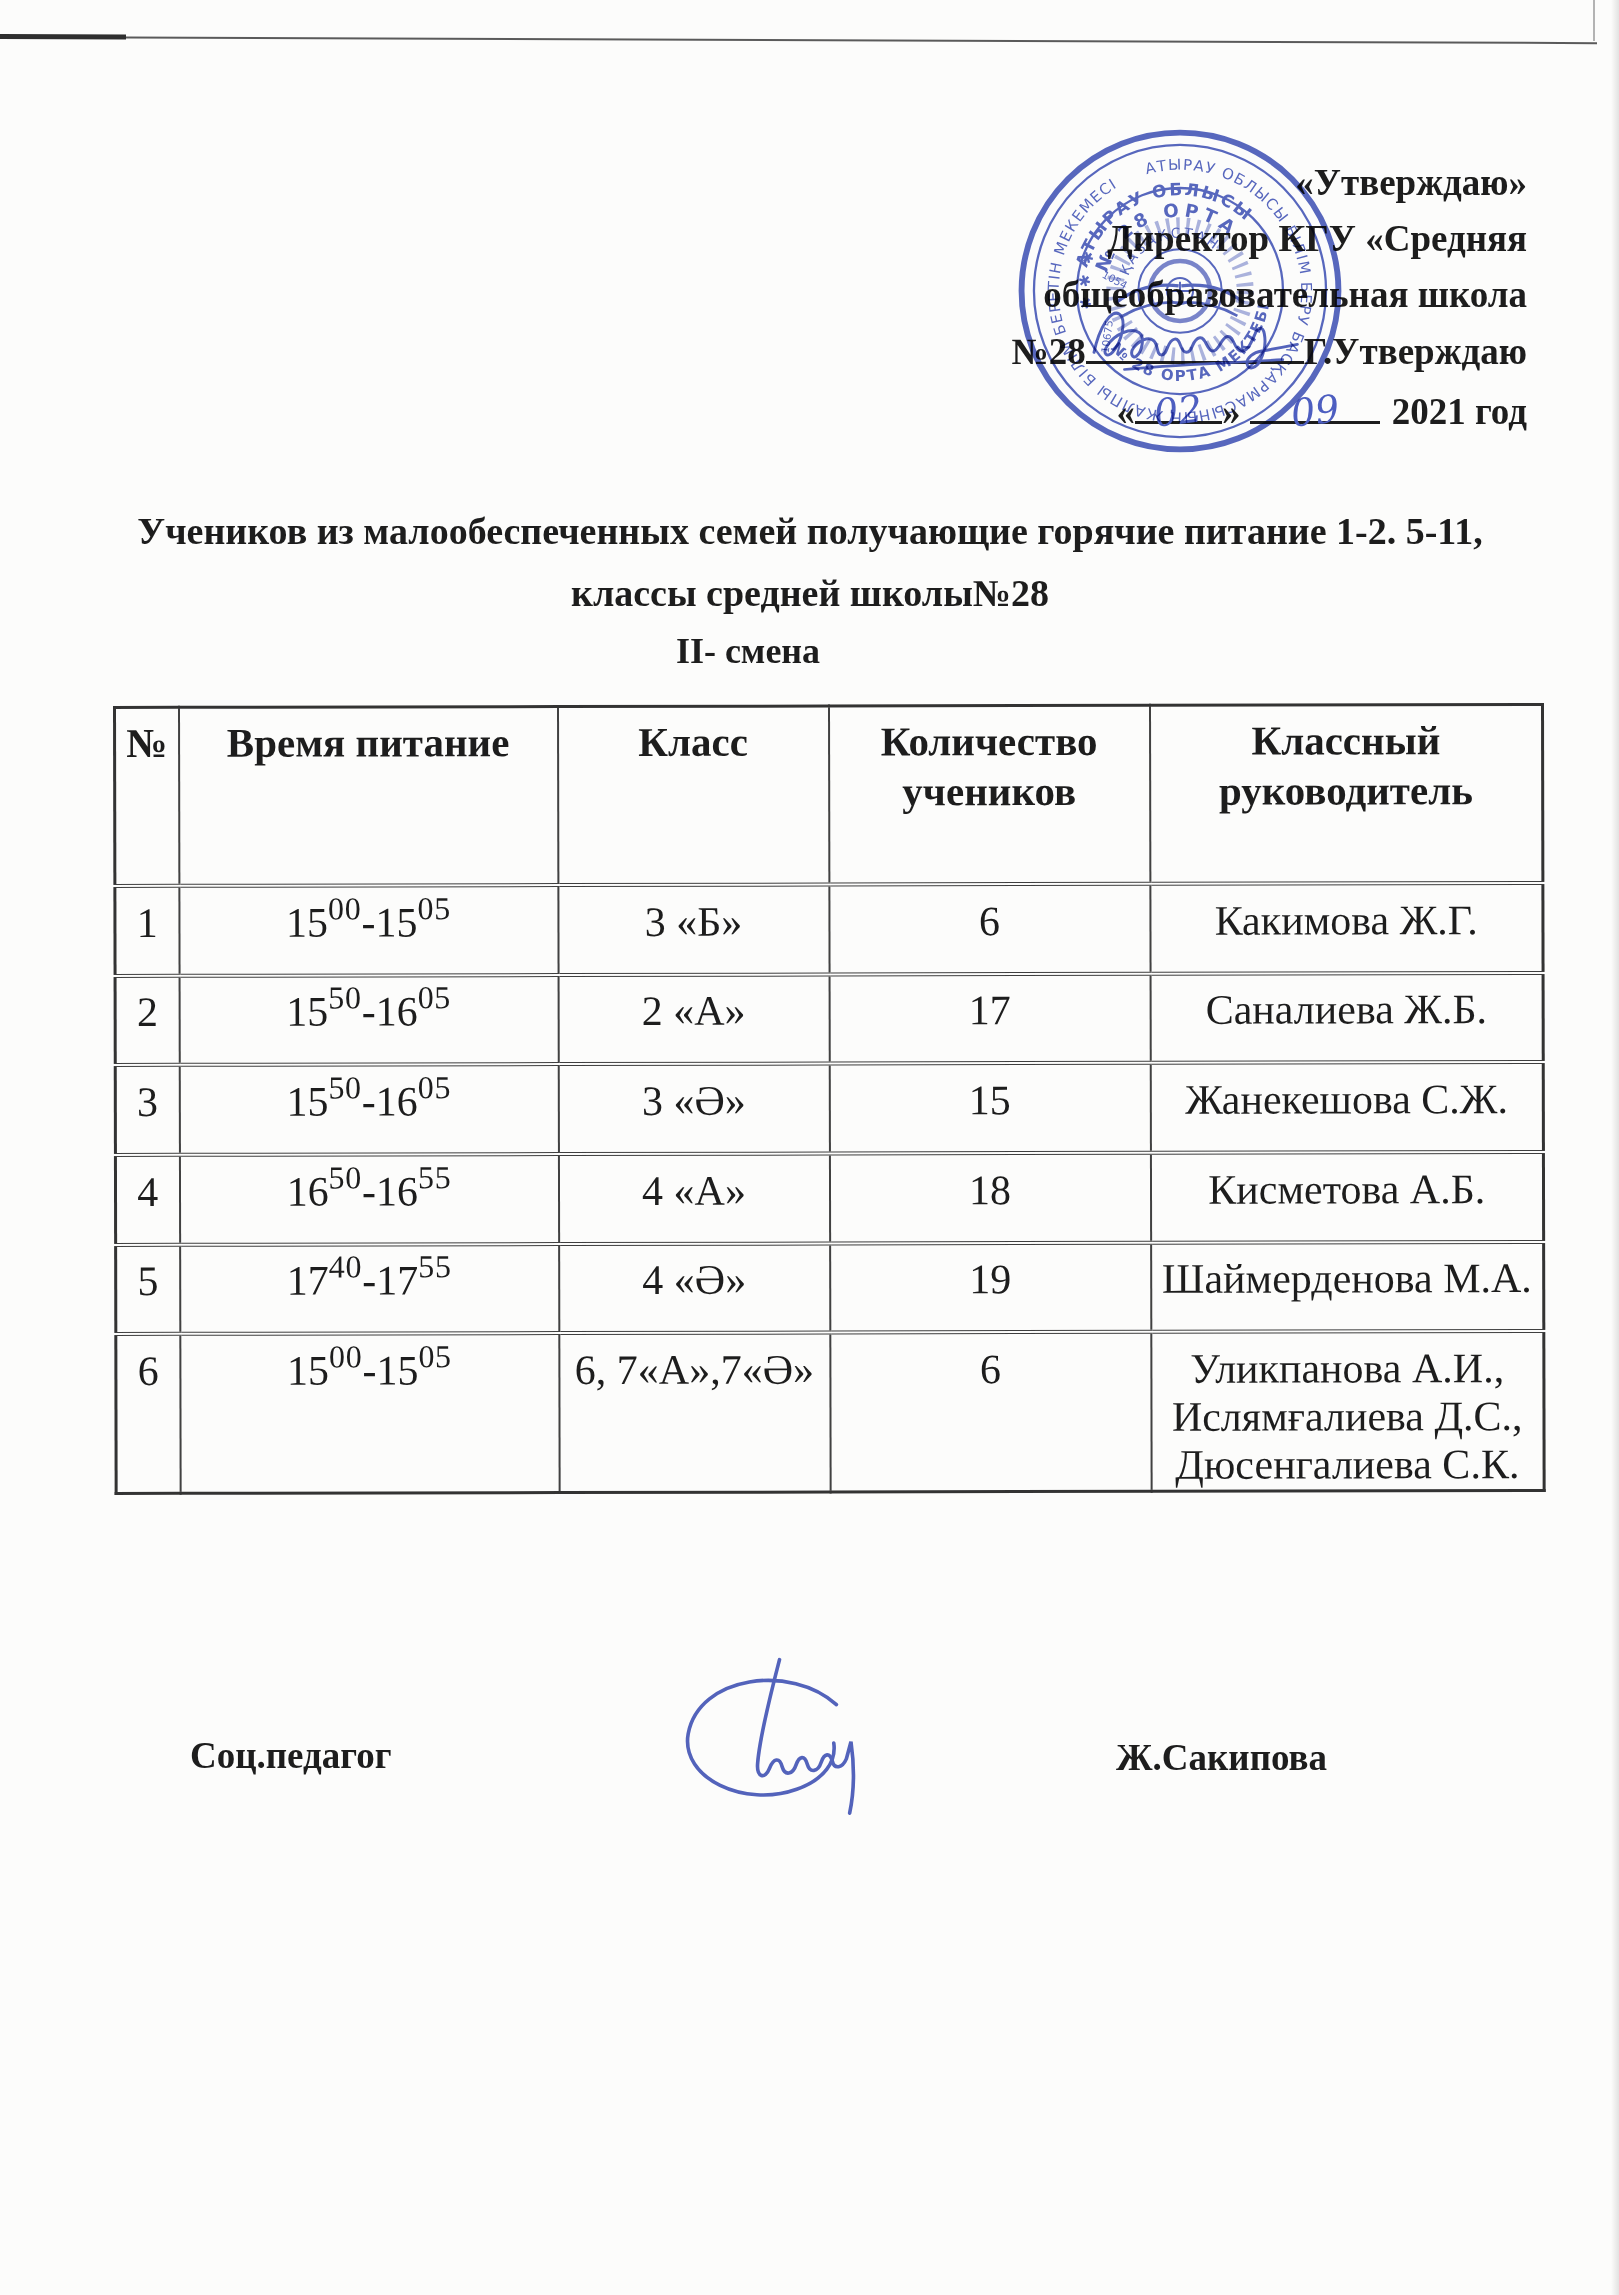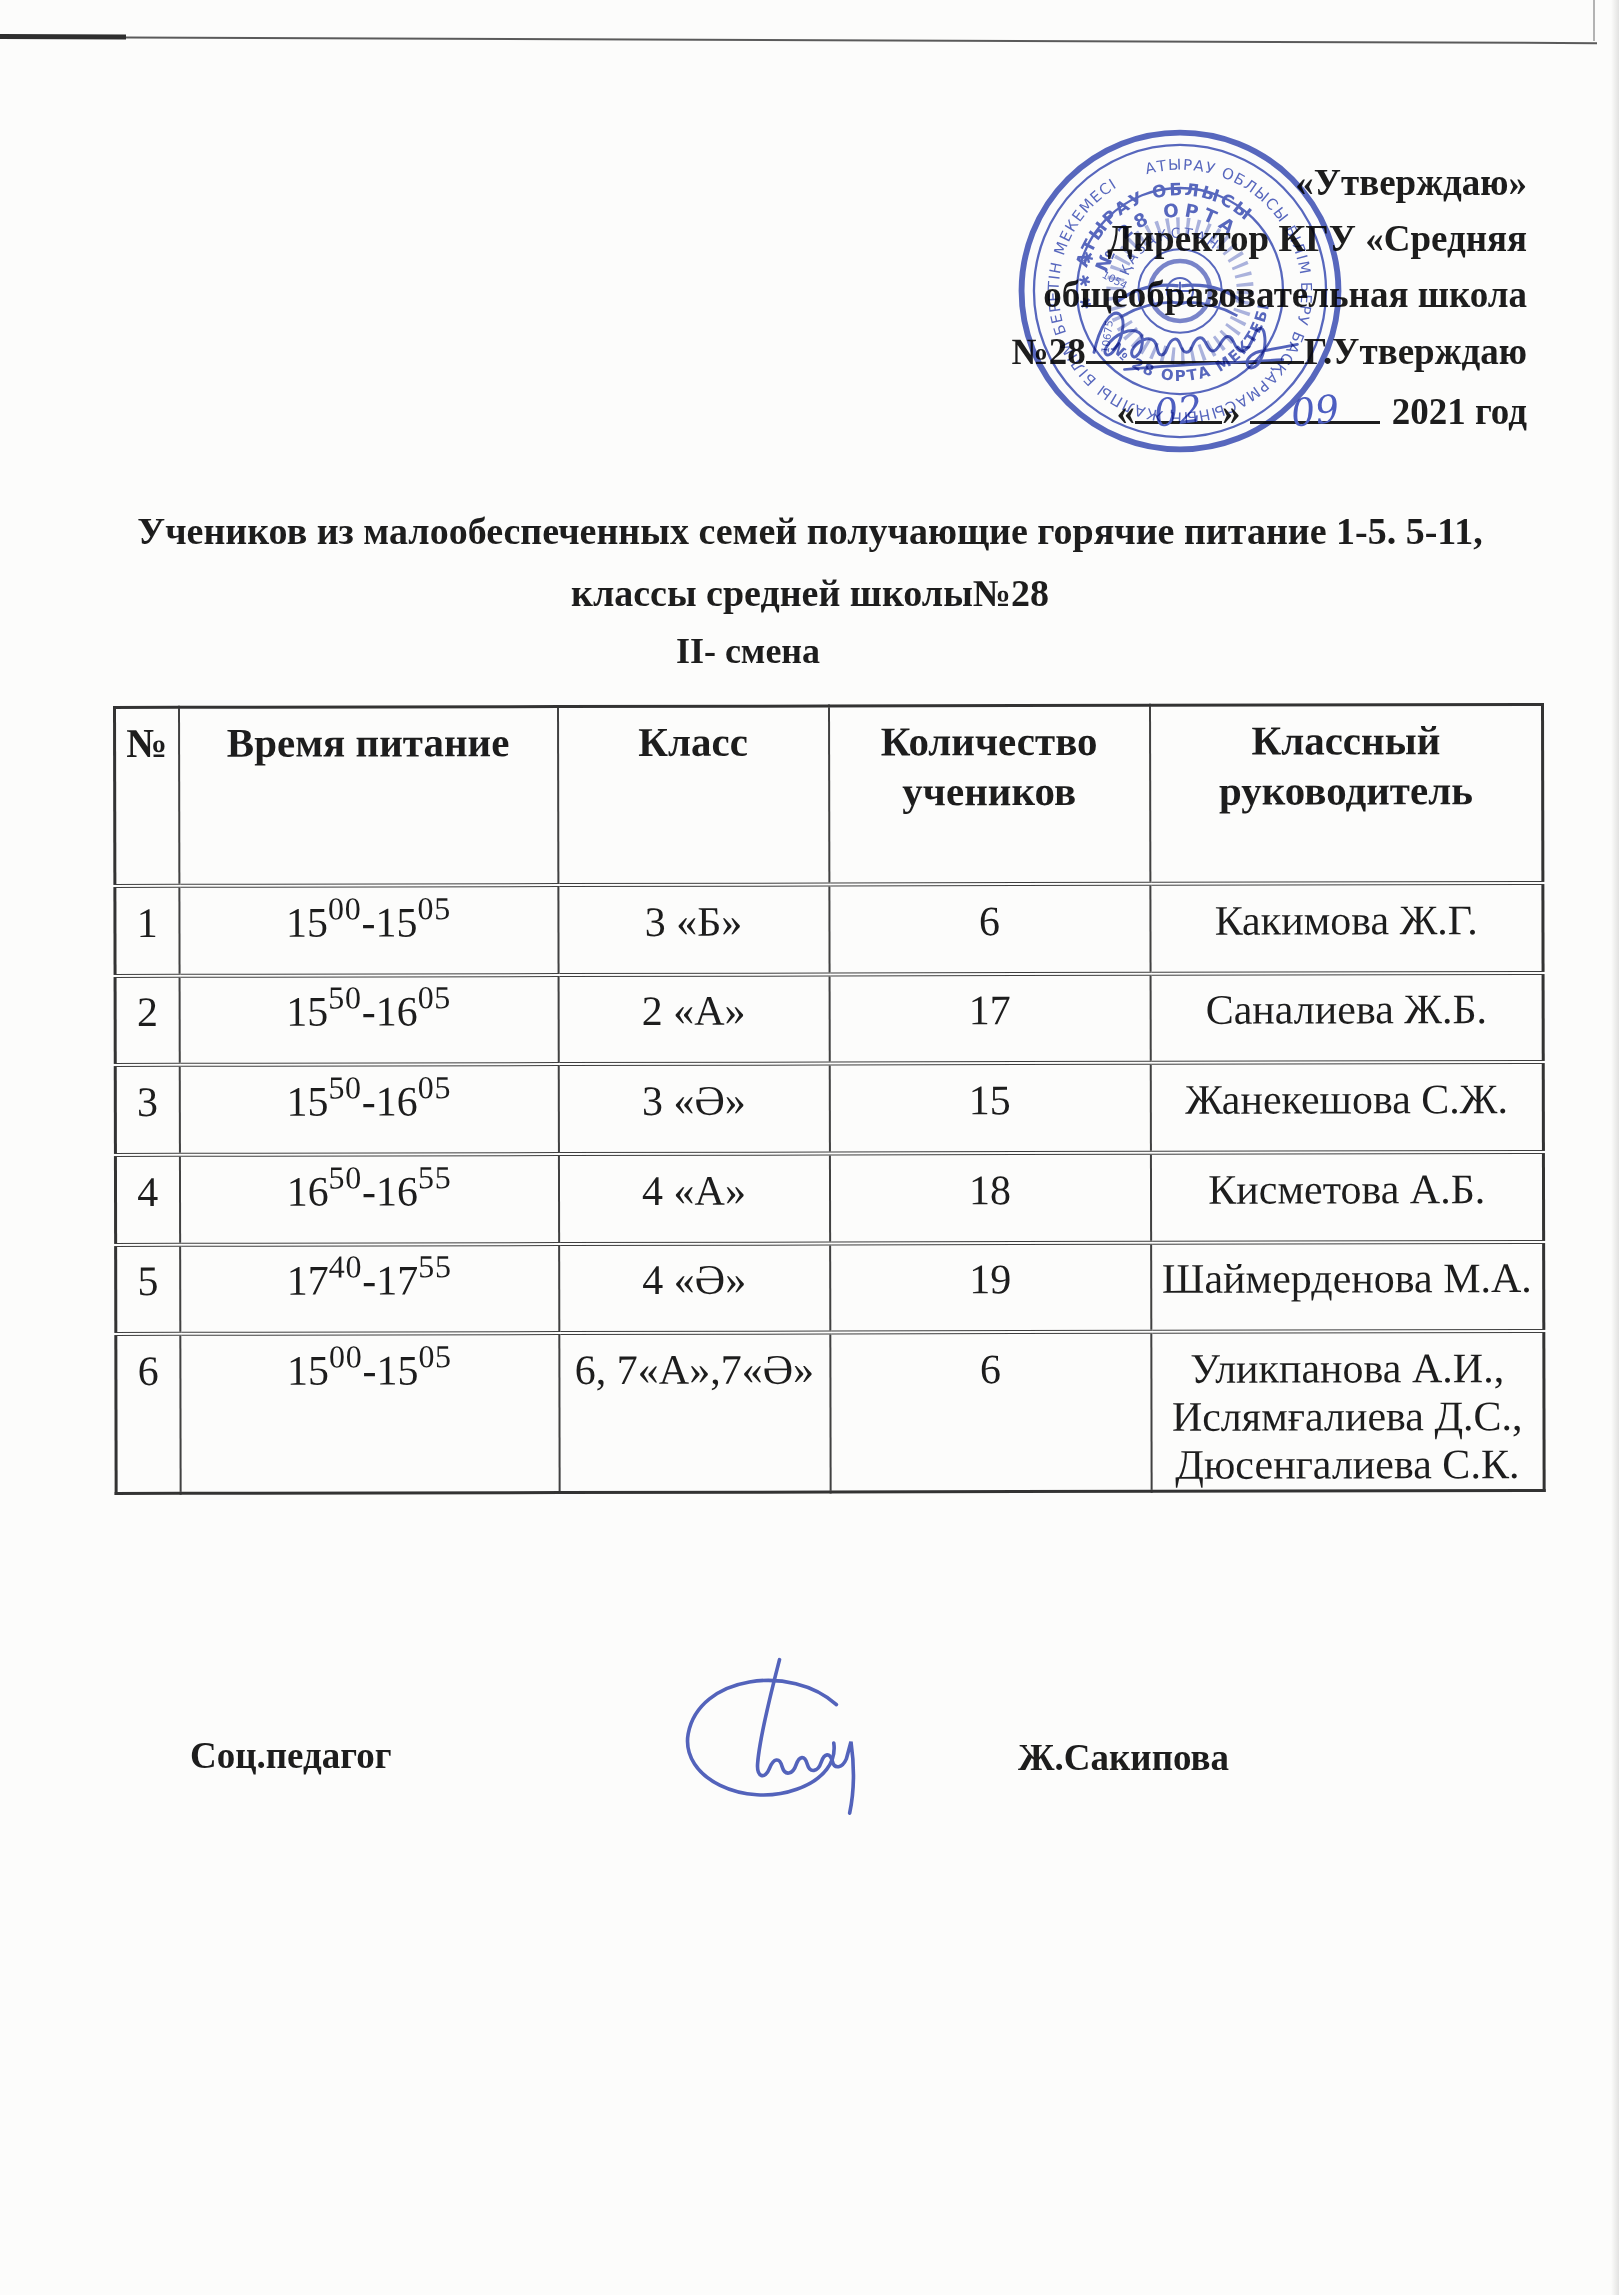--- a/index.html
+++ b/index.html
@@ -87,21 +87,21 @@
     border-top:4.6px double #3f3f3f;
     text-align:center;line-height:48px;
   }
   .sched tbody tr.r-std td{height:74px;}
   .sched tbody tr.r-tall td{height:136px;}
   .sched td sup{
     font-size:32px;position:relative;top:-17px;vertical-align:baseline;letter-spacing:0.7px;
   }
   
   .footer-role{position:absolute;left:190px;top:1734px;font-weight:bold;font-size:37px;text-align:right;}
-  .footer-name{position:absolute;left:1018px;top:1736px;font-weight:bold;font-size:37px;}
+  .footer-name{position:absolute;left:1116px;top:1736px;font-weight:bold;font-size:37px;}
   .footer-sig-svg{position:absolute;left:626px;top:1649px;width:311px;height:192px;overflow:visible;}
 </style>
 </head>
 <body>
 
 <div class="sheet">
 
   <div class="scan-top-line"></div>
   <div class="scan-corner-mark"></div>
   <div class="scan-right-shadow"></div>
@@ -157,21 +157,21 @@
         <path d="M 236,250 h 28 M 250,236 v 28" stroke-width="3"></path>
         <path d="M 152,268 Q 192,236 248,242" stroke-width="5"></path>
         <path d="M 348,268 Q 308,236 252,242" stroke-width="5"></path>
         <path d="M 162,288 Q 205,264 250,268" stroke-width="4"></path>
         <path d="M 338,288 Q 295,264 250,268" stroke-width="4"></path>
       </g>
     </svg>
   </div>
 
   <div class="doc-title">
-    <div>Учеников из малообеспеченных семей получающие горячие питание 1-5. 5-11,</div>
+    <div>Учеников из малообеспеченных семей получающие горячие питание 1-2. 5-11,</div>
     <div>классы средней школы№28</div>
   </div>
   <div class="shift-line">II- смена</div>
 
   <table class="sched">
     <colgroup>
       <col style="width:64px">
         <col style="width:379px">
         <col style="width:271px">
         <col style="width:321px">

